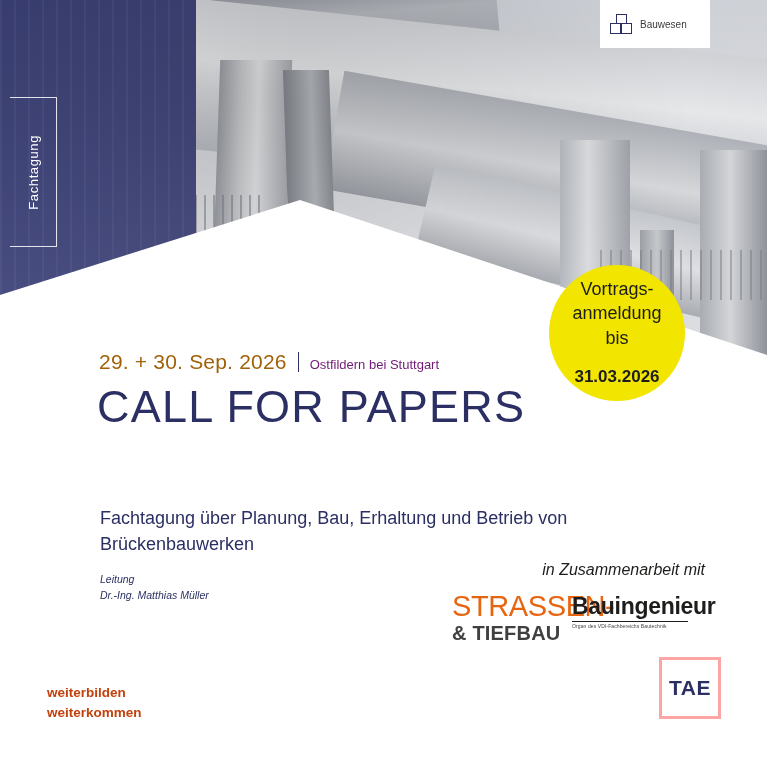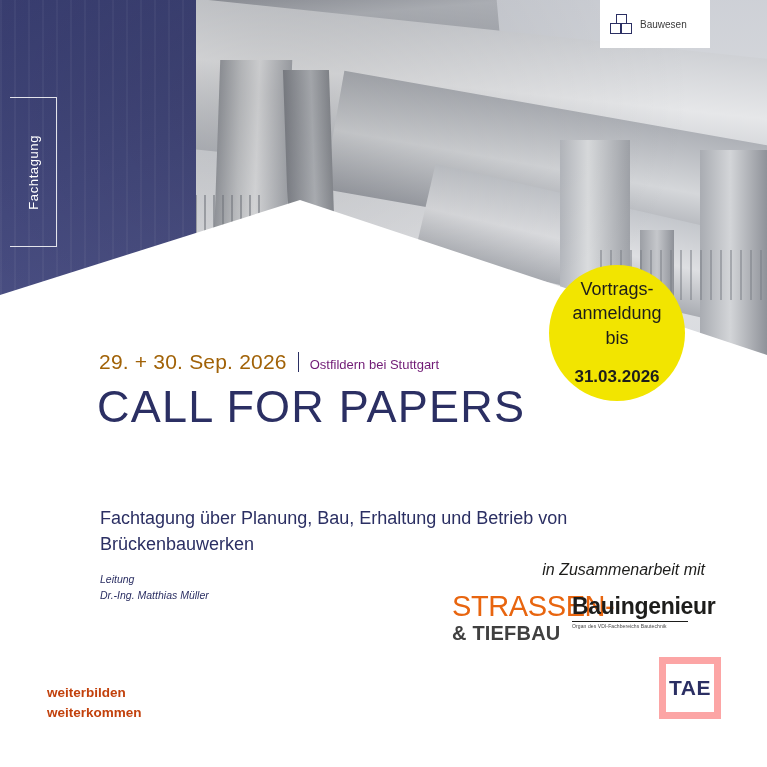--- a/index.html
+++ b/index.html
@@ -329,21 +329,21 @@
     left: 47px; top: 683px;
     font-size: 13.5px;
     font-weight: bold;
     line-height: 1.45;
     color: #c2410c;
   }
   .tae {
     position: absolute;
     left: 659px; top: 657px;
     width: 62px; height: 62px;
-    border: 7px solid #fca5a5;
+    border: 3px solid #fca5a5;
     box-sizing: border-box;
     display: flex;
     align-items: center;
     justify-content: center;
   }
   .tae span {
     font-size: 21px;
     font-weight: bold;
     color: #2b2f63;
     letter-spacing: 0.5px;

